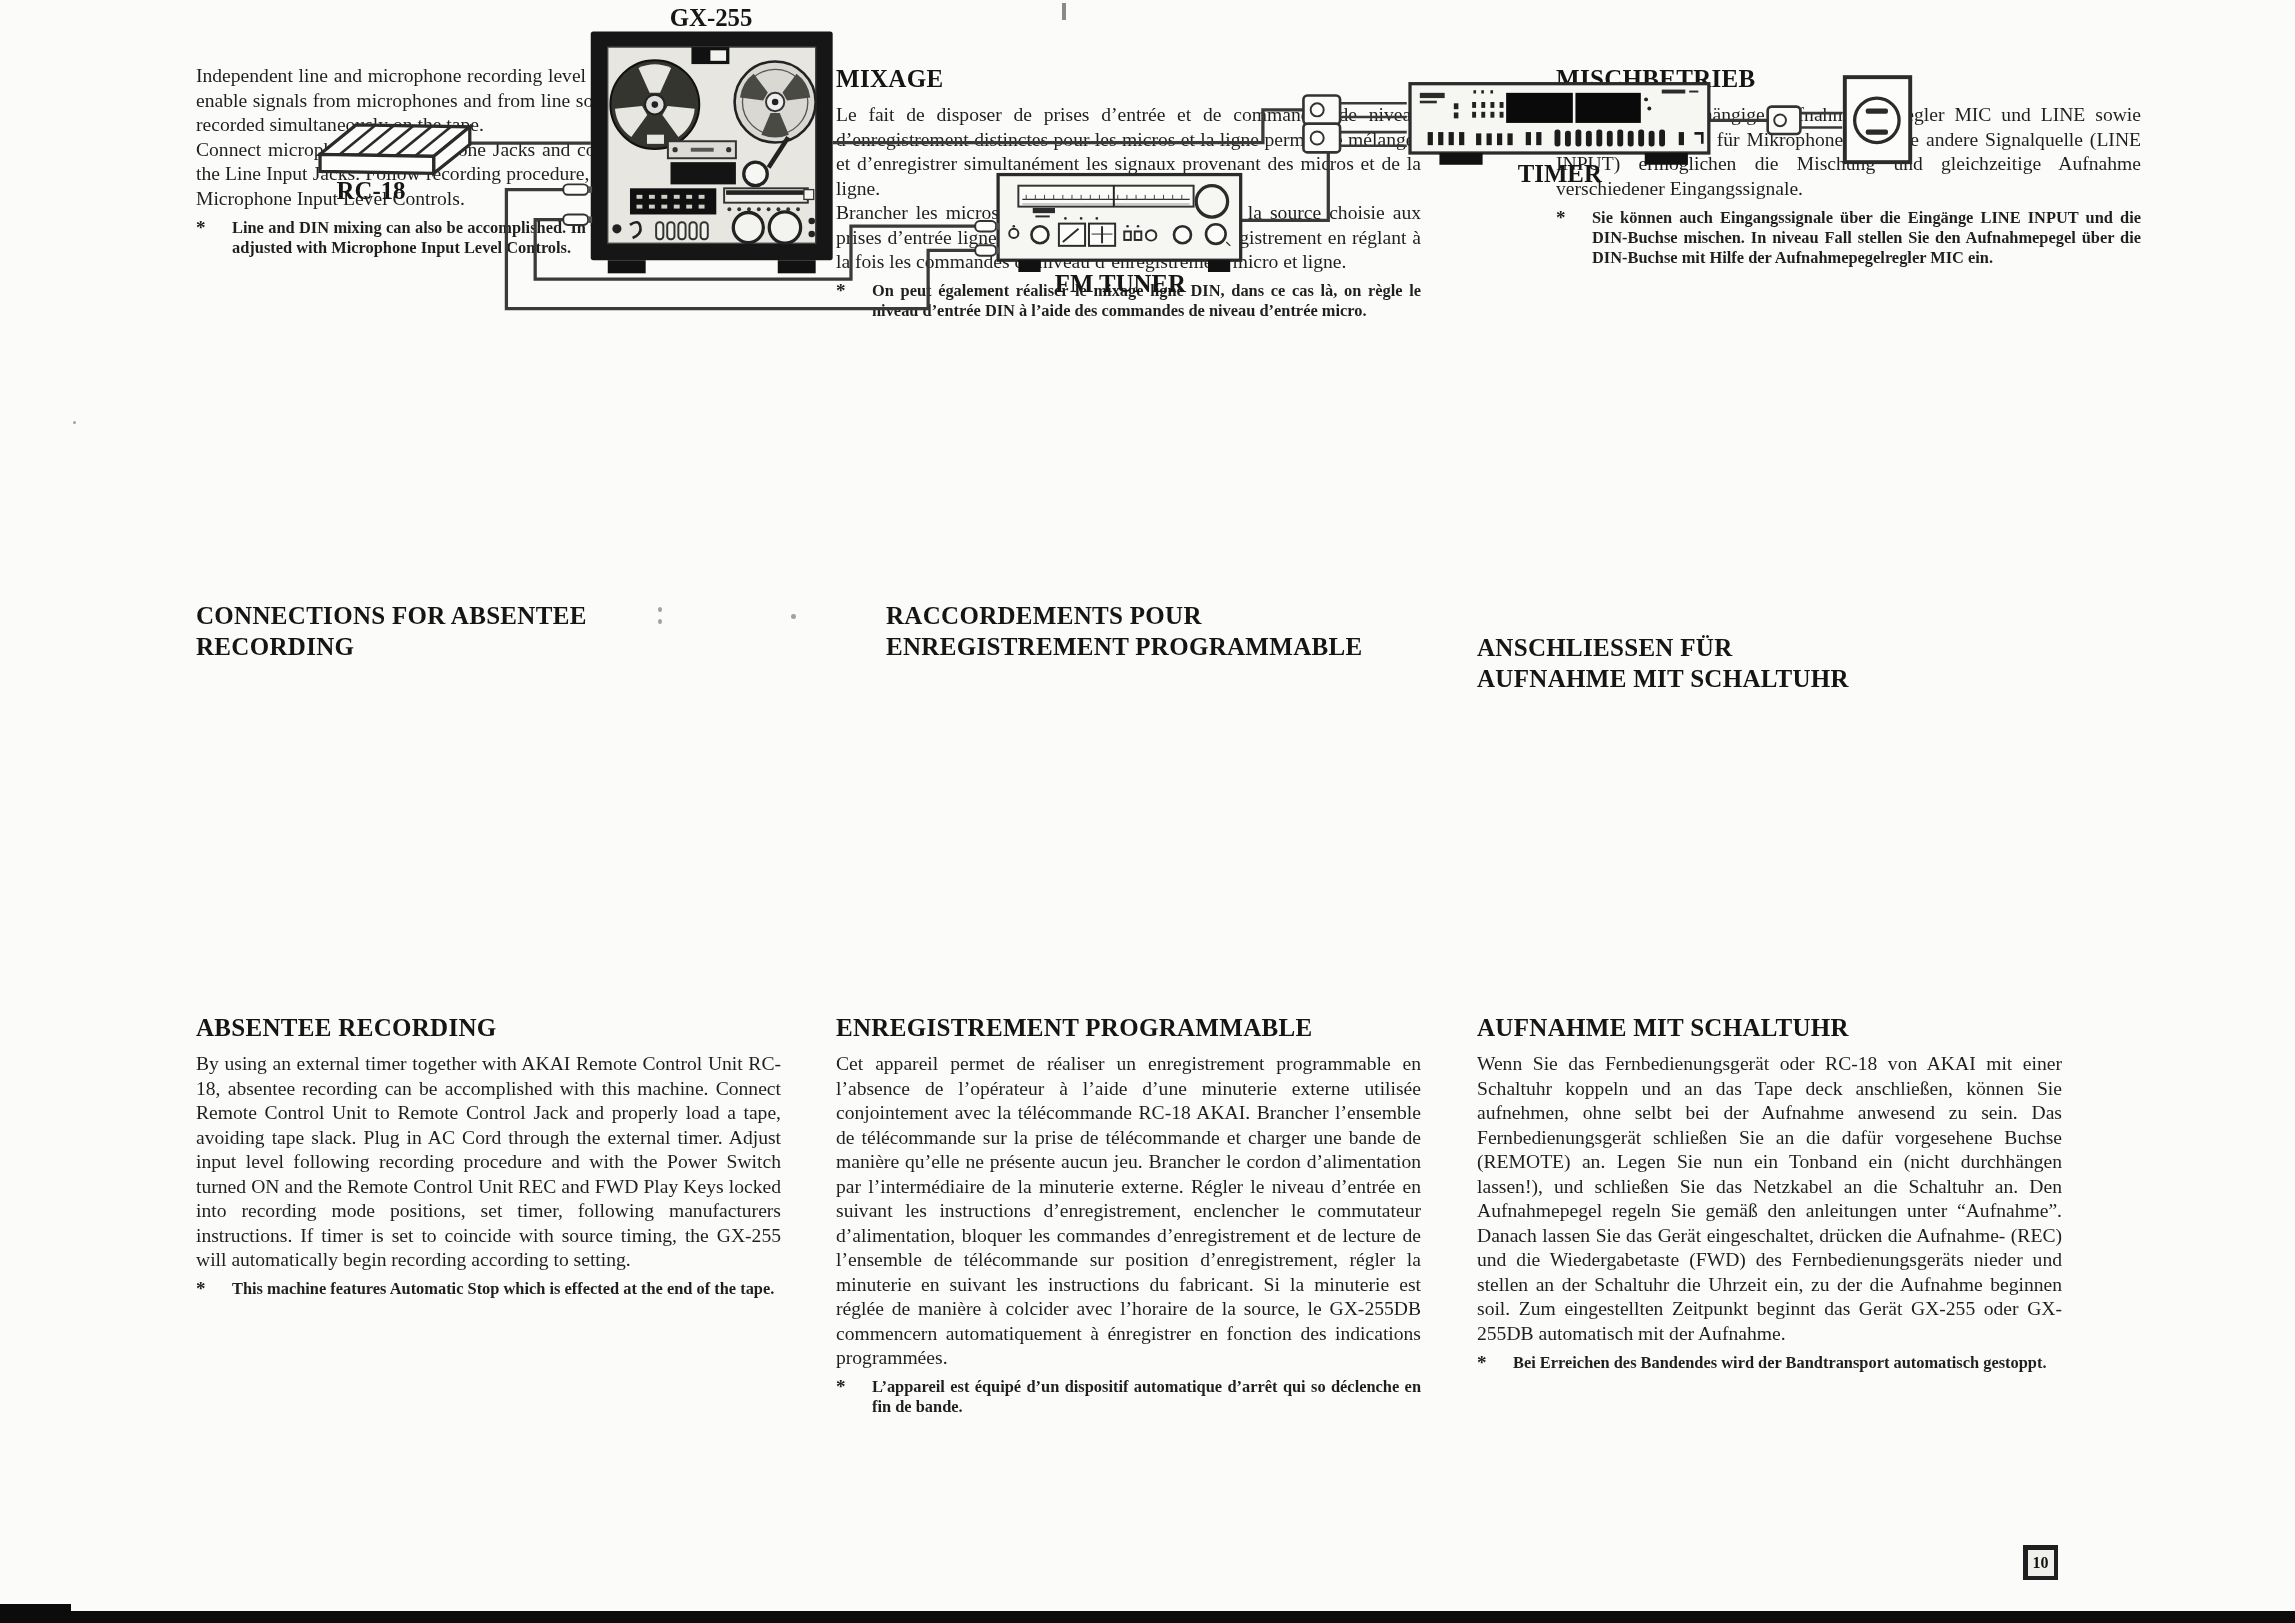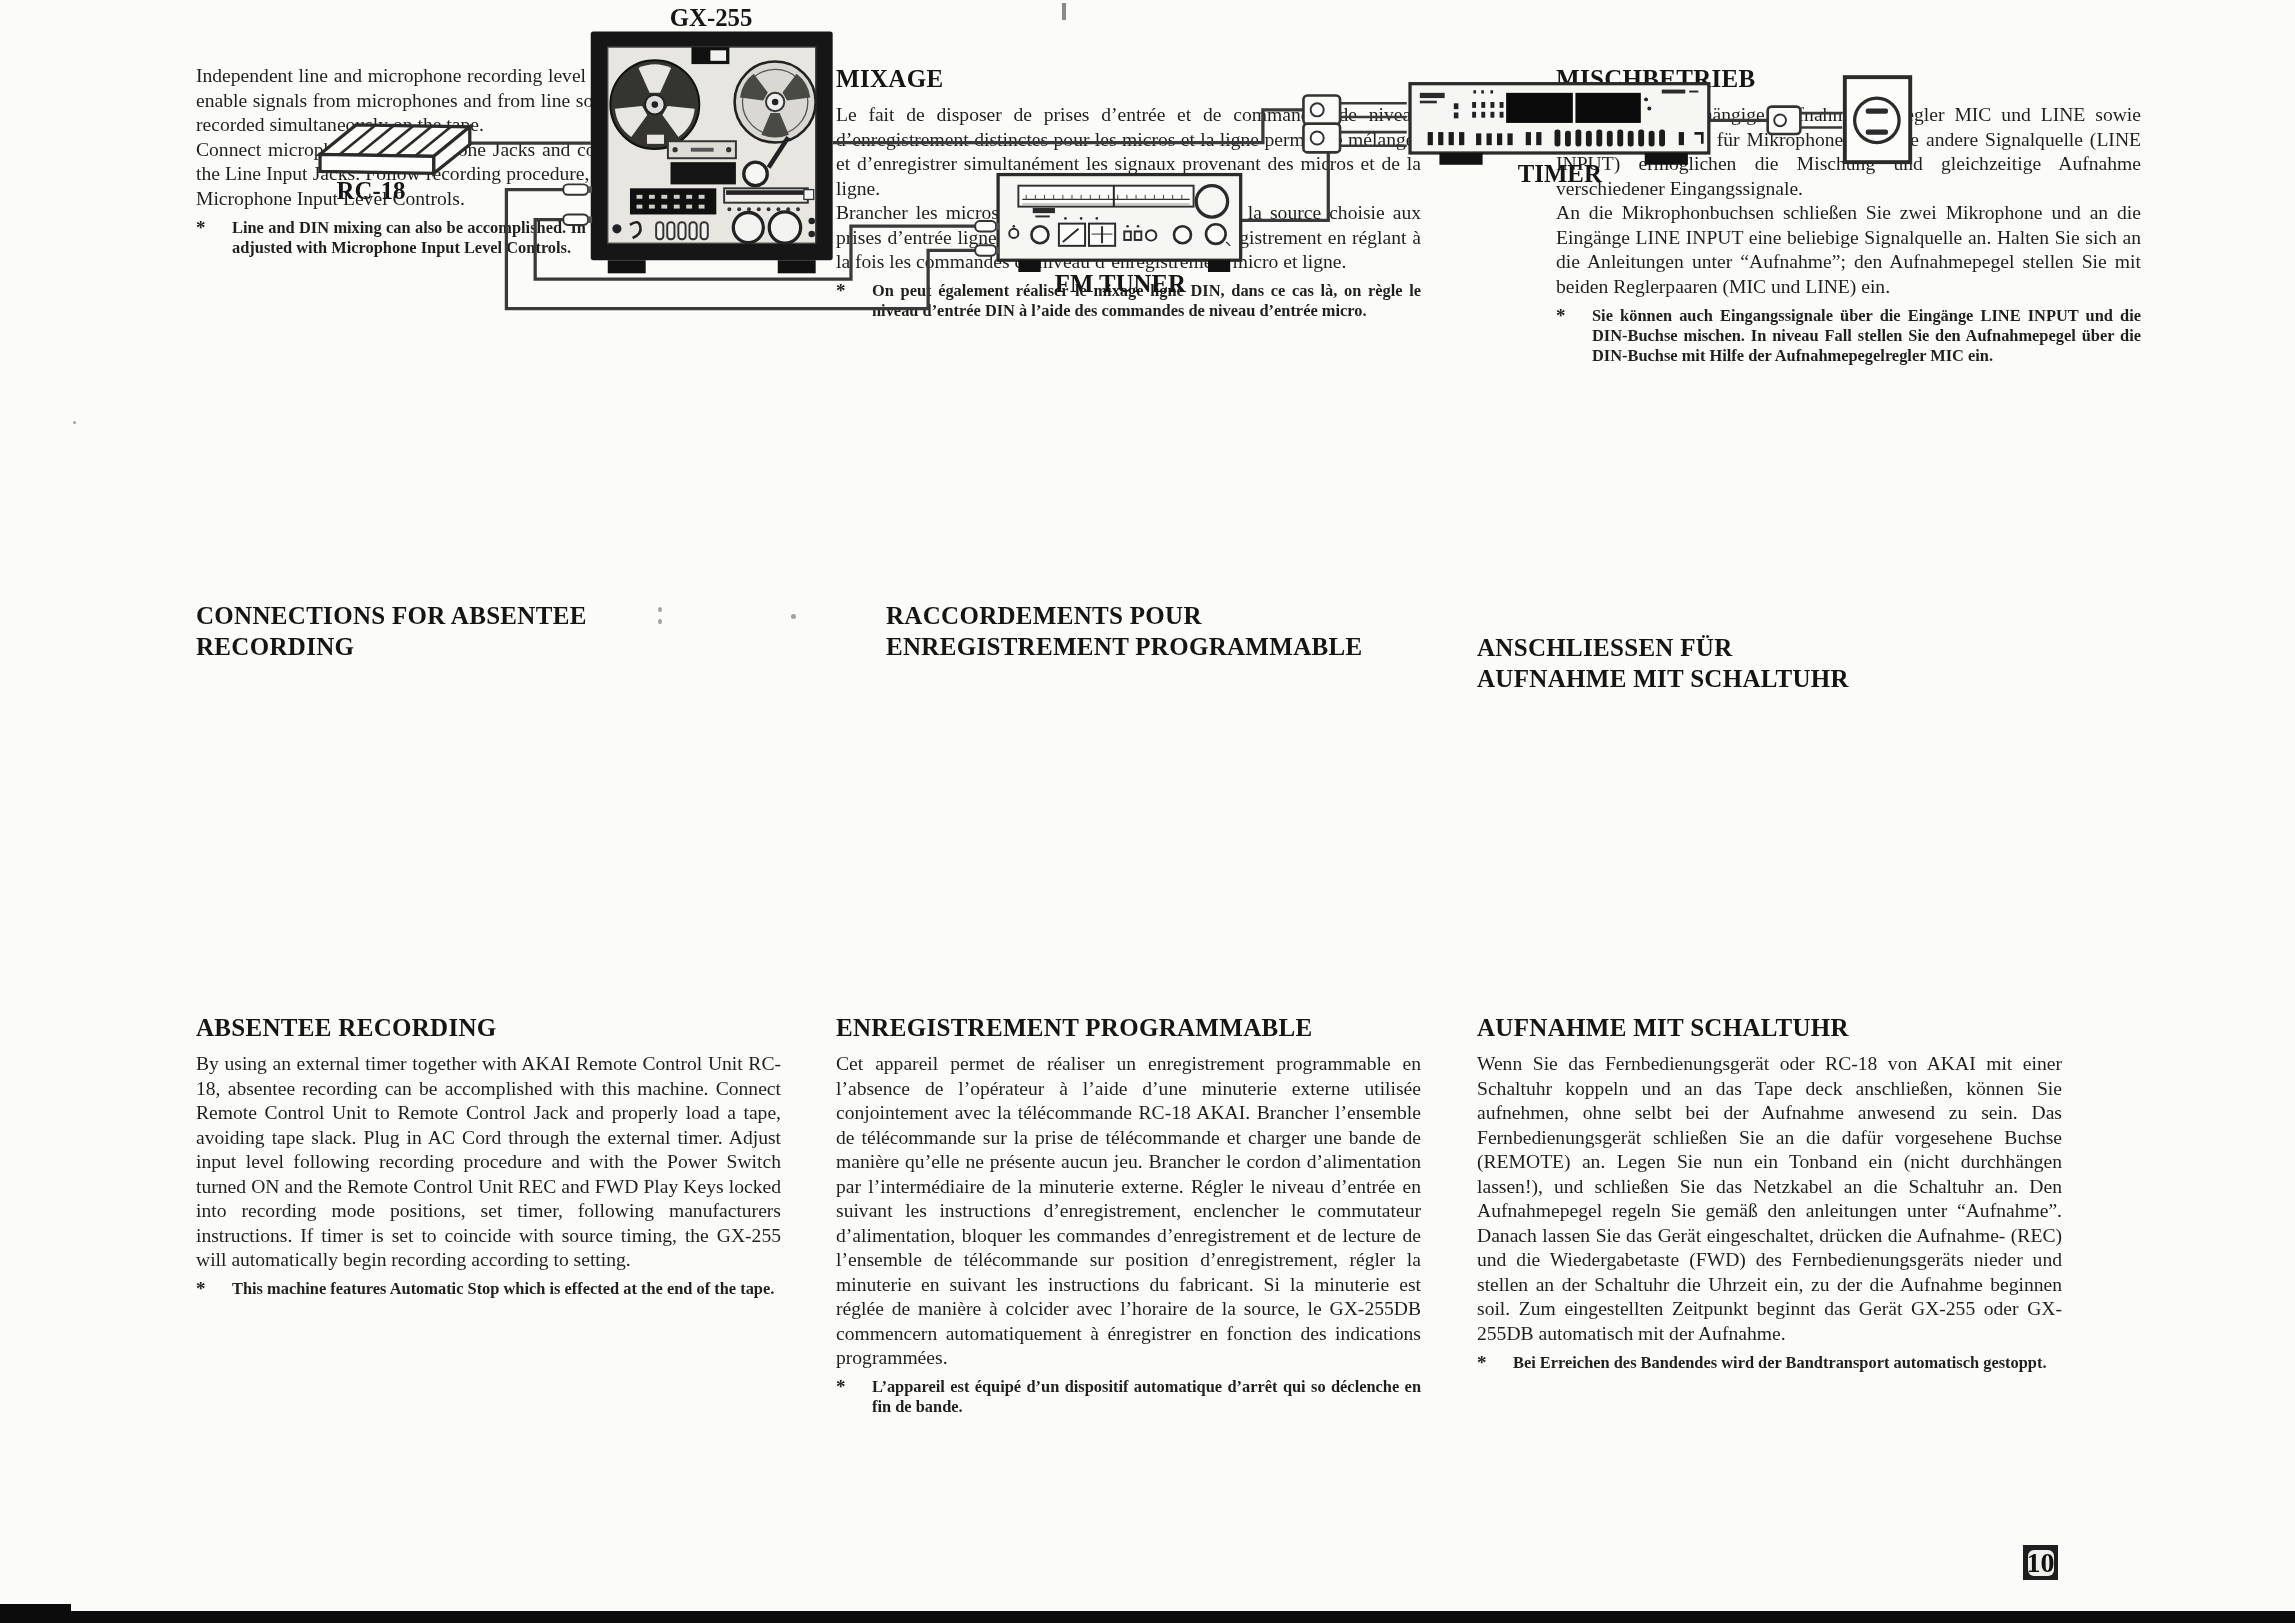--- a/index.html
+++ b/index.html
@@ -20,21 +20,21 @@
   .note .marker{font-size:19px;font-weight:bold;line-height:20px;}
   .note .note-text{font-size:16.4px;line-height:20px;font-weight:bold;text-align:justify;}
   .diagram{position:absolute;left:0;top:1040;width:2295px;height:425px;z-index:1;}
   .diagram text{font:bold 38px "Liberation Serif", serif;fill:#161616;}
   .pagenum{
     position:absolute;left:2023px;top:1545px;width:35px;height:35px;
     background:#1f1f1f;display:flex;align-items:center;justify-content:center;
   }
   .pagenum-inner{
     width:26px;height:26px;background:#efefec;display:flex;align-items:center;justify-content:center;
-    font-size:28px;font-weight:bold;color:#111;border-radius:6px;
+    font-size:16px;font-weight:bold;color:#111;
   }
   .scan-strip{position:absolute;left:0;top:1611px;width:2295px;height:12.4px;background:#0c0c0c;}
   .scan-corner{position:absolute;left:0;top:1604px;width:71px;height:20px;background:#0c0c0c;}
   .tick{position:absolute;left:1062px;top:2.6px;width:3.9px;height:17.7px;background:#8a8a86;}
   .speck{position:absolute;background:#5a5a56;opacity:.55;border-radius:50%;}
 </style>
 </head>
 <body>
 
 <div class="col" style="left:196px;top:64px;">
@@ -52,21 +52,20 @@
   <p class="body-text">Brancher les micros sur les prises micro et relier la source choisie aux prises d’entrée ligne. Suivre les instructions d’enregistrement en réglant à la fois les commandes de niveau d’enregistrement micro et ligne.</p>
   <div class="note">
     <span class="marker">*</span>
     <span class="note-text">On peut également réaliser le mixage ligne DIN, dans ce cas là, on règle le niveau d’entrée DIN à l’aide des commandes de niveau d’entrée micro.</span>
   </div>
 </div>
 
 <div class="col" style="left:1556px;top:64px;">
   <h2 class="heading">MISCHBETRIEB</h2>
   <p class="body-text">Voneinander unabhängige Aufnahmepegelregler MIC und LINE sowie getrennte Eingänge für Mikrophone und eine andere Signalquelle (LINE INPUT) ermöglichen die Mischung und gleichzeitige Aufnahme verschiedener Eingangssignale.</p>
-  <p class="body-text">An die Mikrophonbuchsen schließen Sie zwei Mikrophone und an die Eingänge LINE INPUT eine beliebige Signalquelle an. Halten Sie sich an die Anleitungen unter “Aufnahme”; den Aufnahmepegel stellen Sie mit beiden Reglerpaaren (MIC und LINE) ein.</p>
   <div class="note">
     <span class="marker">*</span>
     <span class="note-text">Sie können auch Eingangssignale über die Eingänge LINE INPUT und die DIN-Buchse mischen. In niveau Fall stellen Sie den Aufnahmepegel über die DIN-Buchse mit Hilfe der Aufnahmepegelregler MIC ein.</span>
   </div>
 </div>
 
 <div class="mid-heading" style="left:196px;top:600px;font-family:Liberation Serif, serif;">
   <div>CONNECTIONS FOR ABSENTEE</div>
   <div>RECORDING</div>
 </div>

